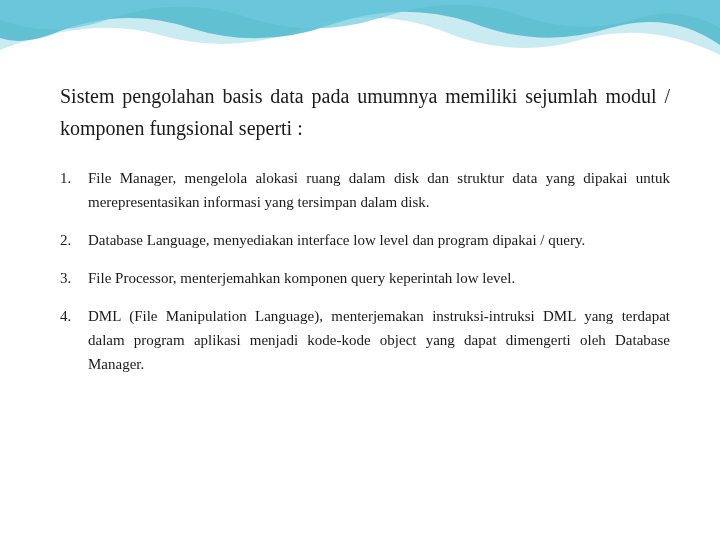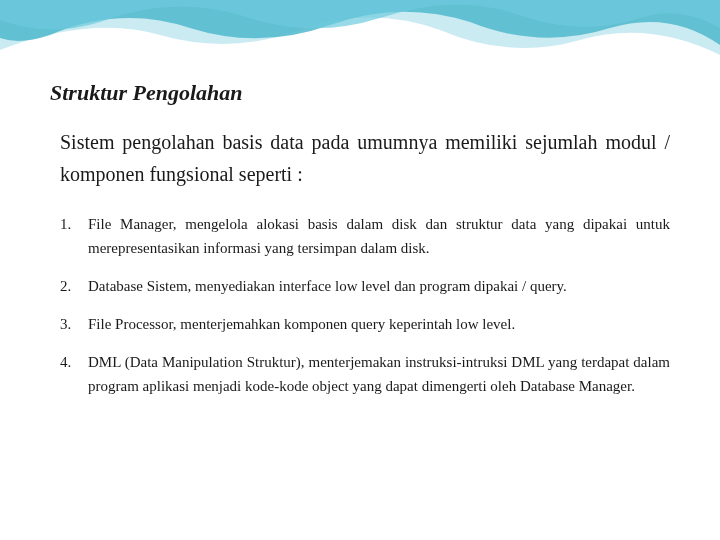--- a/index.html
+++ b/index.html
@@ -92,48 +92,47 @@
 
     <path d="M720,0 L720,55 Q650,20 580,40 Q510,60 440,30 Q370,5 300,30 Q230,55 160,35 Q90,15 0,50 L0,0 Z" fill="#a8dde9" opacity="0.6"></path>
 
     <path d="M720,0 L720,45 Q670,10 610,28 Q540,50 470,22 Q400,0 330,25 Q260,50 190,28 Q120,5 50,35 Q20,45 0,38 L0,0 Z" fill="#4fb8cc" opacity="0.85"></path>
 
     <path d="M720,0 L720,28 Q680,5 640,18 Q580,38 510,12 Q450,-5 380,18 Q310,40 240,15 Q170,-5 100,22 Q50,38 0,20 L0,0 Z" fill="#6dcbde" opacity="0.7"></path>
   </svg>
 </div>
 
 <div class="content">
-  <h2 class="section-title">Struktur Pengolahan</h2>
 
   <p class="intro-text">Sistem pengolahan basis data pada umumnya memiliki sejumlah modul / komponen fungsional seperti :</p>
 
   <div class="list-container">
 
     <div class="list-item">
       <span class="list-number">1.</span>
       <span class="list-text">
-        <span class="bold">File Manager,</span><span> mengelola alokasi basis dalam disk dan struktur data yang dipakai untuk merepresentasikan informasi yang tersimpan dalam disk.</span>
+        <span class="bold">File Manager,</span><span> mengelola alokasi ruang dalam disk dan struktur data yang dipakai untuk merepresentasikan informasi yang tersimpan dalam disk.</span>
       </span>
     </div>
 
     <div class="list-item">
       <span class="list-number">2.</span>
       <span class="list-text">
-        <span class="bold">Database Sistem,</span><span> menyediakan interface low level dan program dipakai / query.</span>
+        <span class="bold">Database Language,</span><span> menyediakan interface low level dan program dipakai / query.</span>
       </span>
     </div>
 
     <div class="list-item">
       <span class="list-number">3.</span>
       <span class="list-text">
         <span class="bold">File Processor,</span><span> menterjemahkan komponen query keperintah low level.</span>
       </span>
     </div>
 
     <div class="list-item">
       <span class="list-number">4.</span>
       <span class="list-text">
-        <span class="bold">DML (Data Manipulation Struktur),</span><span> menterjemakan instruksi-intruksi DML yang terdapat dalam program aplikasi menjadi kode-kode object yang dapat dimengerti oleh Database Manager.</span>
+        <span class="bold">DML (File Manipulation Language),</span><span> menterjemakan instruksi-intruksi DML yang terdapat dalam program aplikasi menjadi kode-kode object yang dapat dimengerti oleh Database Manager.</span>
       </span>
     </div>
 
   </div>
 </div>
 
 </body></html>

